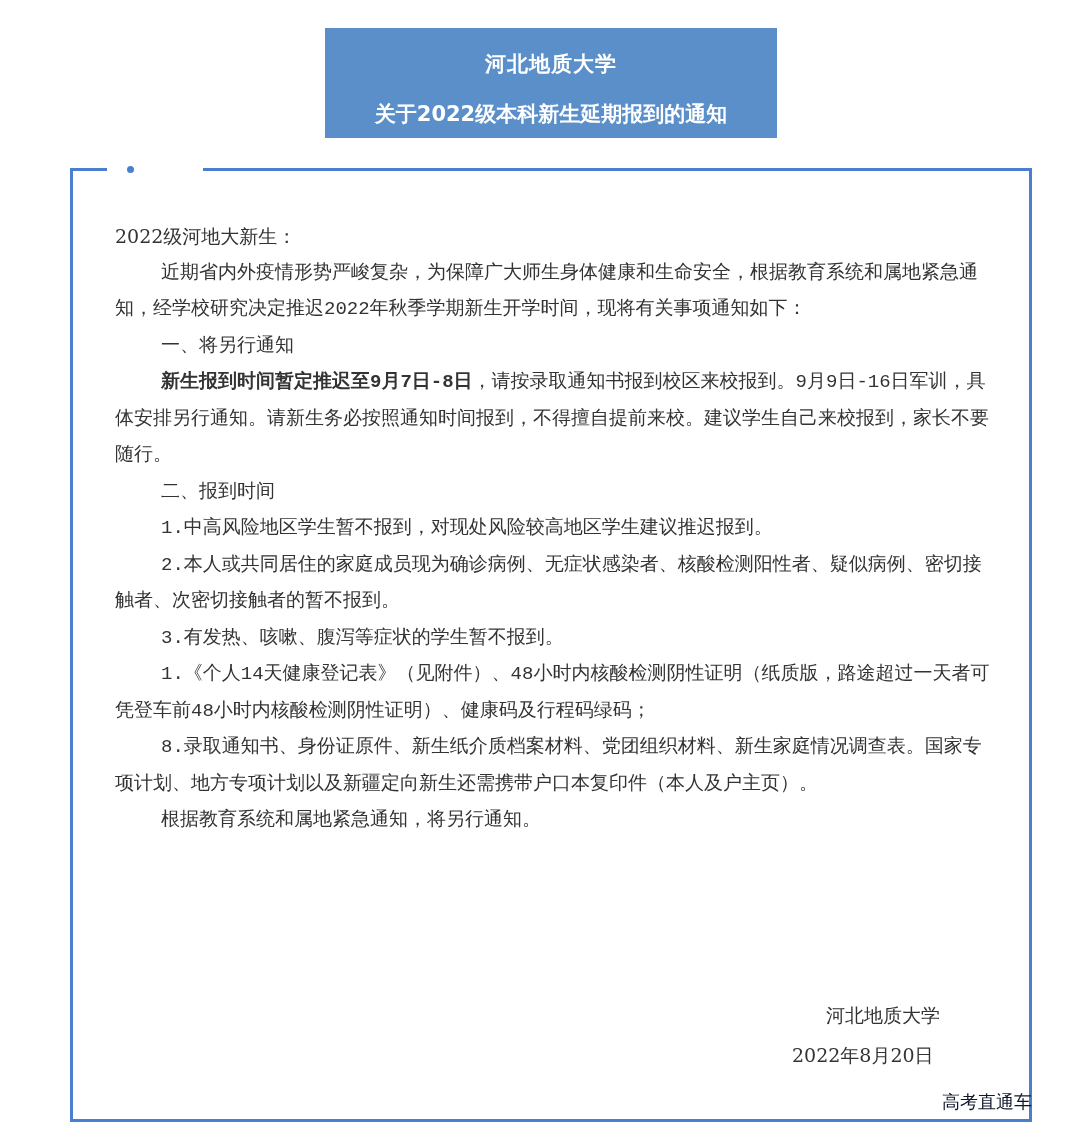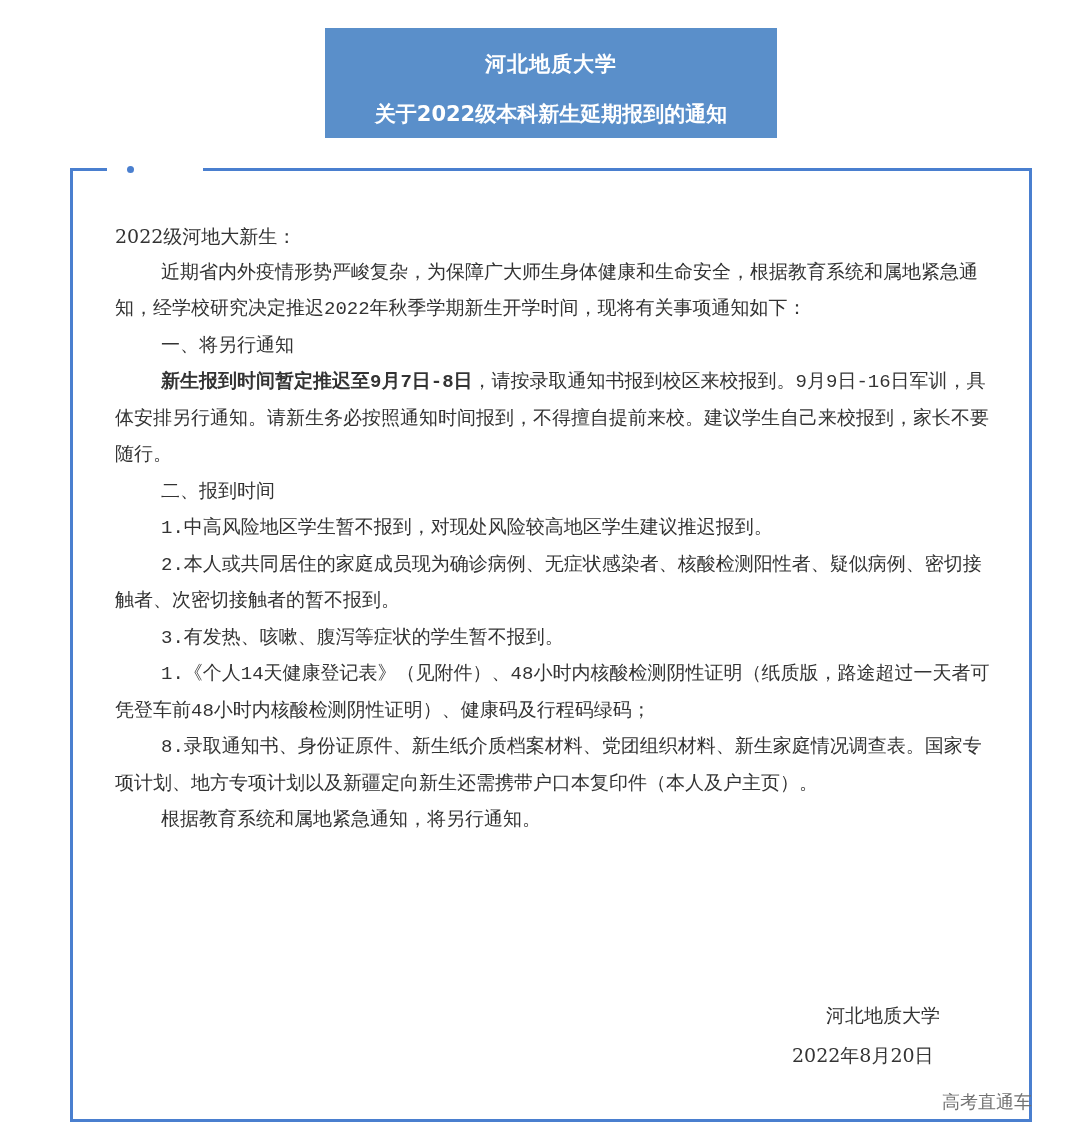--- a/index.html
+++ b/index.html
@@ -14,21 +14,21 @@
   .frame-right { position:absolute; left:1029px; top:168px; width:3px; height:954px; background:#4a7fcf; }
   .frame-bottom { position:absolute; left:70px; top:1119px; width:962px; height:3px; background:#4a7fcf; }
   .frame-top-a { position:absolute; left:70px; top:168px; width:37px; height:3px; background:#4a7fcf; }
   .frame-top-b { position:absolute; left:203px; top:168px; width:829px; height:3px; background:#4a7fcf; }
   .frame-dot { position:absolute; left:127px; top:166px; width:7px; height:7px; border-radius:50%; background:#4a7fcf; }
   .content { position:absolute; left:115px; top:218px; width:875px; font-size:19px; line-height:36.5px; }
   .content p { margin:0; }
   .indent { text-indent:46px;font-family:Liberation Mono, monospace; }
   .b { font-weight:bold; }
   .sign { position:absolute; font-size:19px; color:#333; }
-  .watermark { position:absolute; left:942px; top:1090px; font-size:18px; color:#737373;
+  .watermark { position:absolute; left:942px; top:1090px; font-size:18px; color:#0f172a;
                font-family:"DejaVu Sans", "Liberation Sans", sans-serif; }
 </style>
 </head>
 <body>
 
 <div class="banner">
   <div class="l1">河北地质大学</div>
   <div class="l2">关于2022级本科新生延期报到的通知</div>
 </div>
 

